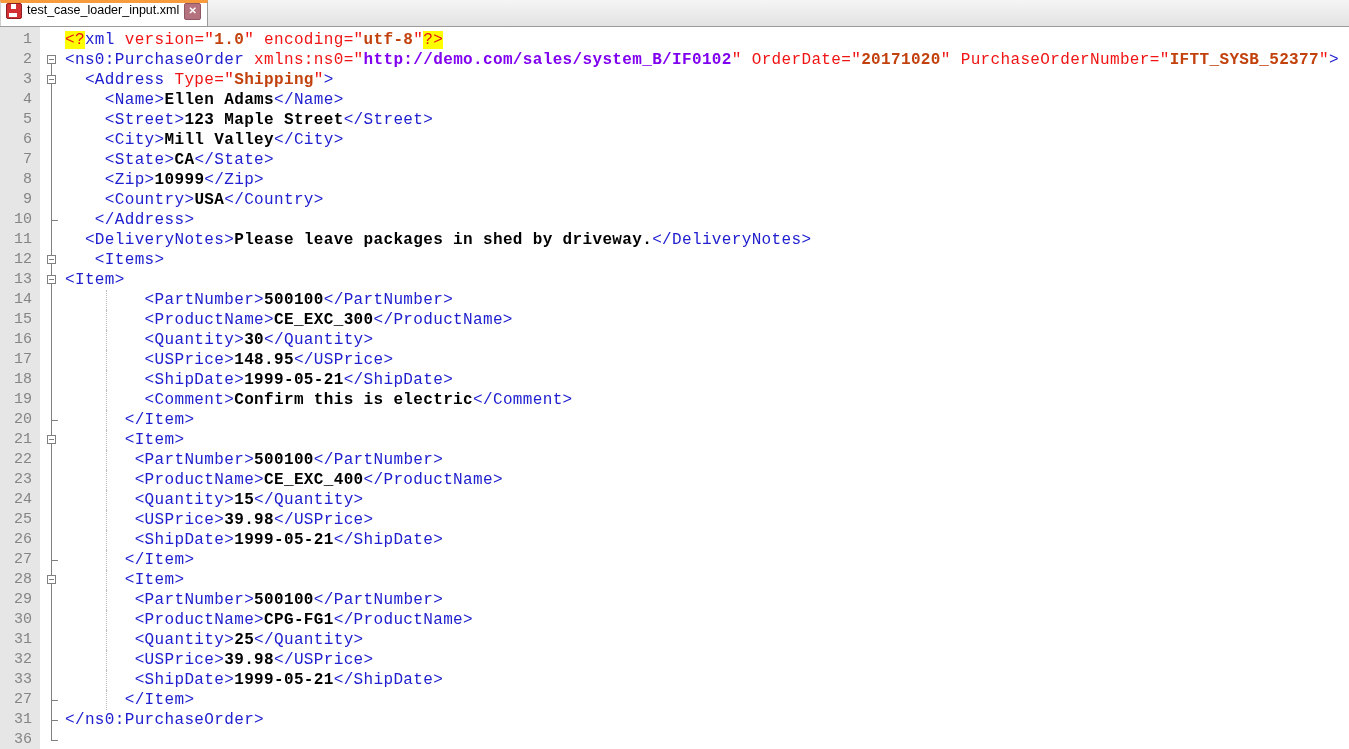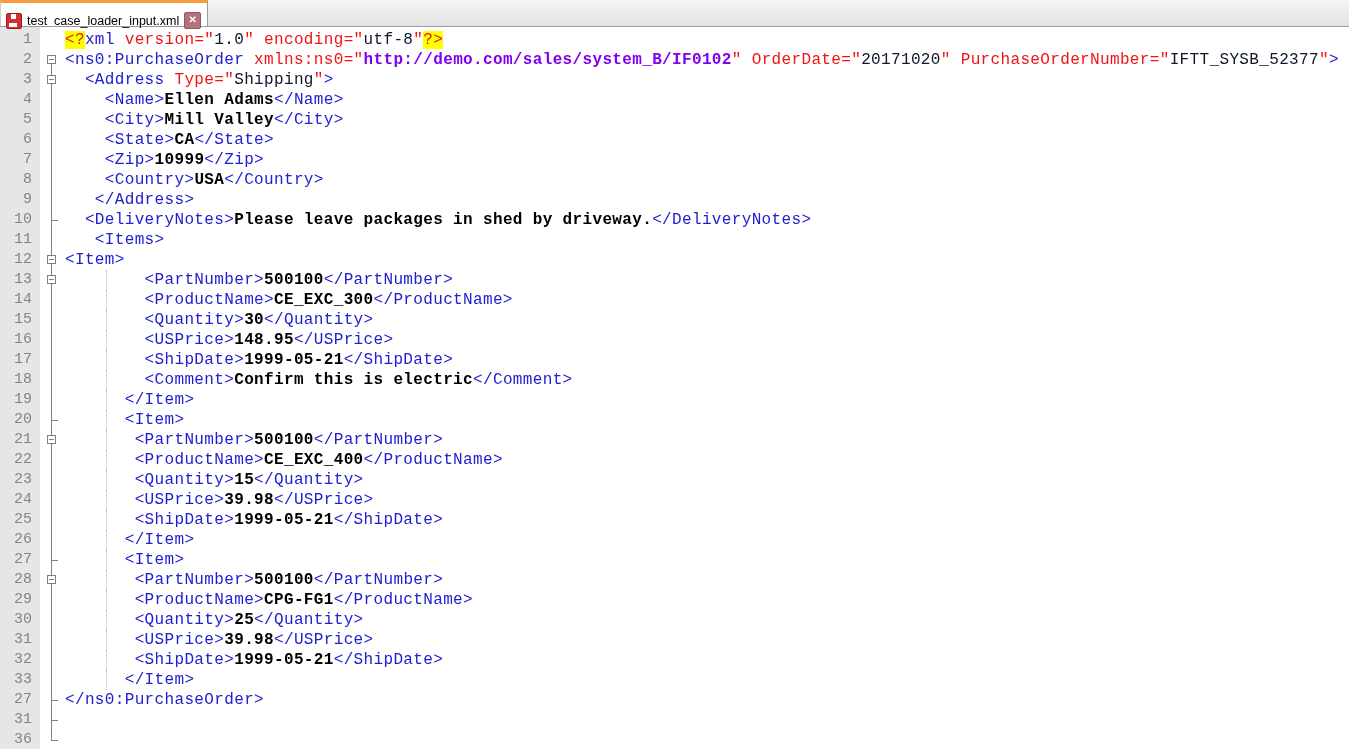--- a/index.html
+++ b/index.html
@@ -2,21 +2,21 @@
 <html><head>
 <meta charset="utf-8">
 <style>
   html,body{margin:0;padding:0;background:#fff;}
   .app{width:1349px;height:749px;overflow:hidden;background:#fff;position:relative;
        font-family:"Liberation Sans",sans-serif;}
 
   
   .tabbar{height:27px;background:linear-gradient(#f5f5f5,#e3e3e3);
           border-bottom:1px solid #9b9b9b;display:flex;align-items:stretch;box-sizing:border-box;}
-  .tab{display:flex;align-items:center;gap:5px;padding:12px 6px 0 5px;background:#fff;
+  .tab{display:flex;gap:5px;padding:0 6px 0 5px;background:#fff;
        border-right:1px solid #9b9b9b;border-left:1px solid #cfcfcf;
        border-top:3px solid #f89b3c;box-sizing:border-box;cursor:default;}
   .floppy{width:14px;height:14px;background:#d23032;border:1px solid #8d1f1f;border-radius:2px;
           position:relative;flex:0 0 auto;}
   .floppy::before{content:"";position:absolute;top:0;left:4px;width:5px;height:5px;background:#fff;}
   .floppy::after{content:"";position:absolute;bottom:1px;left:2px;width:8px;height:4px;background:#fff;}
   .tab-title{font-size:12.5px;color:#000;white-space:nowrap;}
   .closebtn{width:15px;height:15px;background:#b4717e;border:1px solid #8f5663;border-radius:2px;
             color:#fff;font-weight:bold;font-size:10px;line-height:13px;text-align:center;
             flex:0 0 auto;cursor:pointer;}
@@ -39,21 +39,21 @@
 
   .code{flex:1 1 auto;padding:3px 0 0 3px;overflow:hidden;
         font-family:"Liberation Mono","DejaVu Sans Mono",monospace;
         font-size:16px;letter-spacing:0.35px;}
   .cl{height:20px;line-height:20px;white-space:pre;position:relative;}
   .cl.guide::before{content:"";position:absolute;left:41px;top:0;bottom:0;
         border-left:1px dotted #b9b9b9;}
   .cl span{position:relative;}
   .s-tag {color:#2020d0;}
   .s-attr{color:#f01414;}
-  .s-val {color:#0f172a;font-weight:normal;}
+  .s-val {color:#c2410c;font-weight:bold;}
   .s-valu{color:#8000f0;font-weight:bold;}
   .s-text{color:#000;font-weight:bold;}
   .s-pi  {color:#e41616;background:#ffff00;}
 </style>
 </head>
 <body>
 
 <div class="app">
   <div class="tabbar">
     <div class="tab">
@@ -219,20 +219,21 @@
         <div class="fc">
           <span class="fl t"></span>
           <span class="ftick"></span>
         </div>
       </div>
     <div class="code">
         <div class="cl"><span class="s-pi">&lt;?</span><span class="s-tag">xml</span><span class="s-attr"> version="</span><span class="s-val">1.0</span><span class="s-attr">" encoding="</span><span class="s-val">utf-8</span><span class="s-attr">"</span><span class="s-pi">?&gt;</span></div>
         <div class="cl"><span class="s-tag">&lt;ns0:PurchaseOrder</span><span class="s-attr"> xmlns:ns0="</span><span class="s-valu">http://demo.com/sales/system_B/IF0102</span><span class="s-attr">" OrderDate="</span><span class="s-val">20171020</span><span class="s-attr">" PurchaseOrderNumber="</span><span class="s-val">IFTT_SYSB_52377</span><span class="s-attr">"</span><span class="s-tag">&gt;</span></div>
         <div class="cl"><span class="s-tag">  &lt;Address</span><span class="s-attr"> Type="</span><span class="s-val">Shipping</span><span class="s-attr">"</span><span class="s-tag">&gt;</span></div>
         <div class="cl"><span class="s-tag">    &lt;Name&gt;</span><span class="s-text">Ellen Adams</span><span class="s-tag">&lt;/Name&gt;</span></div>
+        <div class="cl"><span class="s-tag">    &lt;Street&gt;</span><span class="s-text">123 Maple Street</span><span class="s-tag">&lt;/Street&gt;</span></div>
         <div class="cl"><span class="s-tag">    &lt;City&gt;</span><span class="s-text">Mill Valley</span><span class="s-tag">&lt;/City&gt;</span></div>
         <div class="cl"><span class="s-tag">    &lt;State&gt;</span><span class="s-text">CA</span><span class="s-tag">&lt;/State&gt;</span></div>
         <div class="cl"><span class="s-tag">    &lt;Zip&gt;</span><span class="s-text">10999</span><span class="s-tag">&lt;/Zip&gt;</span></div>
         <div class="cl"><span class="s-tag">    &lt;Country&gt;</span><span class="s-text">USA</span><span class="s-tag">&lt;/Country&gt;</span></div>
         <div class="cl"><span class="s-tag">   &lt;/Address&gt;</span></div>
         <div class="cl"><span class="s-tag">  &lt;DeliveryNotes&gt;</span><span class="s-text">Please leave packages in shed by driveway.</span><span class="s-tag">&lt;/DeliveryNotes&gt;</span></div>
         <div class="cl"><span class="s-tag">   &lt;Items&gt;</span></div>
         <div class="cl"><span class="s-tag">&lt;Item&gt;</span></div>
         <div class="cl guide"><span class="s-tag">        &lt;PartNumber&gt;</span><span class="s-text">500100</span><span class="s-tag">&lt;/PartNumber&gt;</span></div>
         <div class="cl guide"><span class="s-tag">        &lt;ProductName&gt;</span><span class="s-text">CE_EXC_300</span><span class="s-tag">&lt;/ProductName&gt;</span></div>

